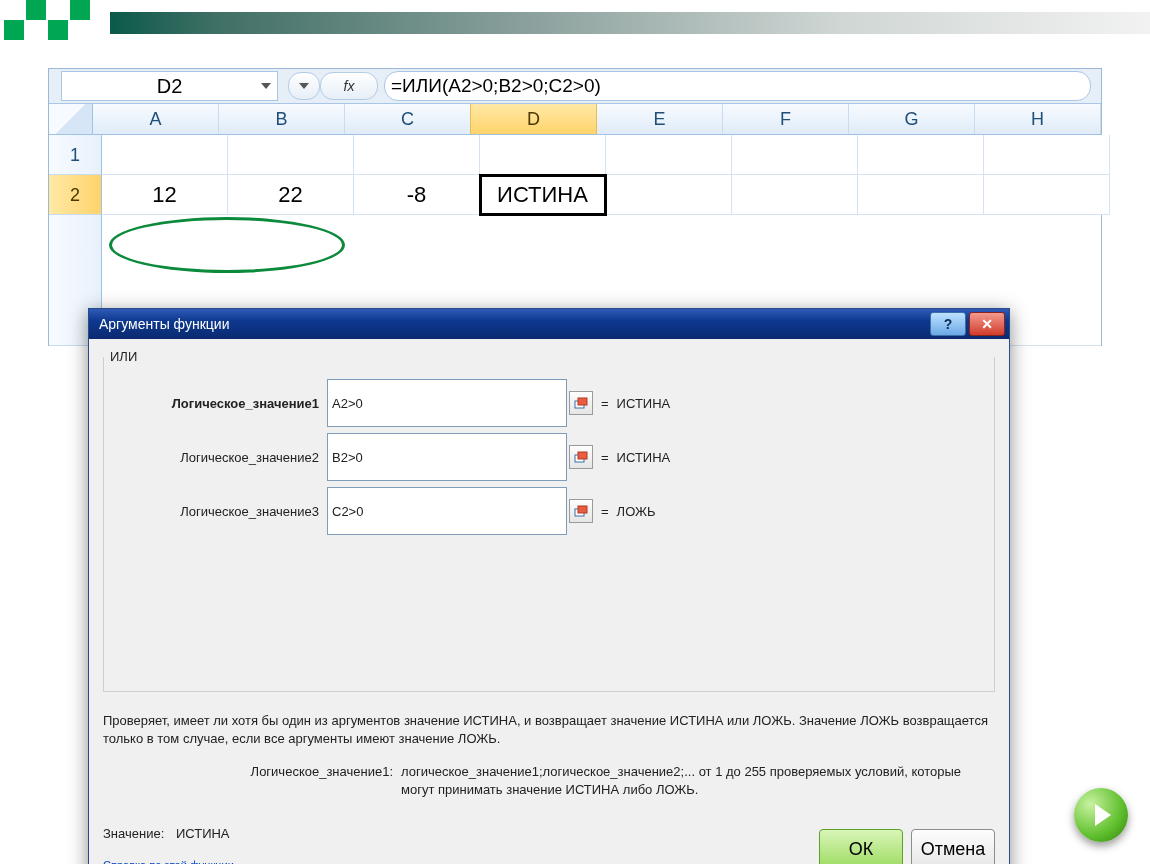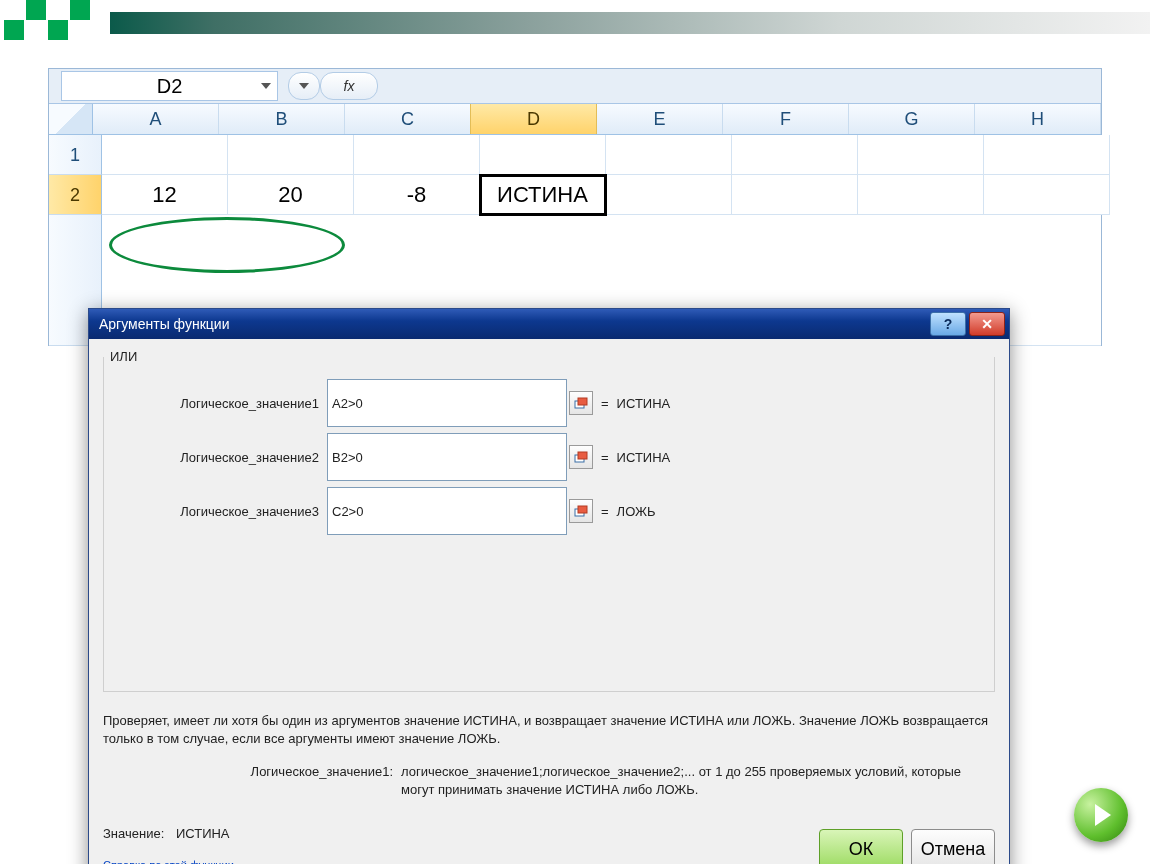--- a/index.html
+++ b/index.html
@@ -29,21 +29,21 @@
 .dlg-title{height:30px;background:linear-gradient(#2f5bb7,#0d388f 40%,#0a2a70);color:#fff;font-size:14px;line-height:30px;padding-left:10px;position:relative}
 .dlg-ctrls{position:absolute;right:4px;top:3px;display:flex;gap:3px}
 .dlg-help,.dlg-close{width:34px;height:22px;border-radius:3px;display:flex;align-items:center;justify-content:center;font-size:14px;font-weight:bold}
 .dlg-help{background:linear-gradient(#bfe1ff,#6aa9e6);border:1px solid #3c6fa8;color:#0a2a5a}
 .dlg-close{background:linear-gradient(#f39a8f,#d13c2a);border:1px solid #8c2318;color:#fff}
 .dlg-body{padding:8px 14px 14px;font-size:13px;color:#222}
 .group-box{border:1px solid #cfcfcf;border-top:none;padding:16px 10px 150px;position:relative;margin-top:10px}
 .group-label{position:absolute;top:-8px;left:2px;background:#f0f0f0;padding:0 4px;font-size:13px}
 .arg-row{display:flex;align-items:center;margin:6px 0}
 .arg-label{width:205px;text-align:right;padding-right:8px;font-size:13px}
-.arg-label.bold{font-weight:400}
+.arg-label.bold{font-weight:700}
 .arg-input{width:230px;height:22px;border:1px solid #7f9db9;background:#fff;padding:12px 4px;font-size:13px;display:flex;align-items:center}
 .ref-btn{width:22px;height:22px;border:1px solid #9a9a9a;background:linear-gradient(#fefefe,#e5e5e5);margin-left:2px;display:flex;align-items:center;justify-content:center}
 .ref-btn svg{width:14px;height:14px}
 .eq{margin:0 8px}
 .desc-block{margin-top:20px;font-size:13px;line-height:1.35}
 .result-final{margin:0 0 8px 420px}
 .arg-hint{display:flex;margin-top:16px}
 .arg-hint-label{width:290px;text-align:right;font-weight:400;padding-right:8px}
 .arg-hint-text{flex:1}
 .dlg-footer{display:flex;align-items:center;margin-top:28px}
@@ -75,20 +75,21 @@
         </div>
     </div>
     <div class="btn-group">
       <div class="round-btn small">
           <div class="tri-down"></div>
         </div>
       <div class="round-btn">
           <span>fx</span>
         </div>
     </div>
+    <div class="formula-input"><span>=ИЛИ(A2&gt;0;B2&gt;0;C2&gt;0)</span></div>
   </div>
 
   <div class="col-headers">
     <div class="rh-corner"></div>
     <div class="col-h">A</div>
     <div class="col-h">B</div>
     <div class="col-h">C</div>
     <div class="col-h sel">D</div>
     <div class="col-h">E</div>
     <div class="col-h">F</div>
@@ -104,21 +105,21 @@
       <div class="cell"></div>
       <div class="cell"></div>
       <div class="cell"></div>
       <div class="cell"></div>
       <div class="cell"></div>
       <div class="cell"></div>
     </div>
     <div class="row">
       <div class="row-h sel">2</div>
       <div class="cell">12</div>
-      <div class="cell">20</div>
+      <div class="cell">22</div>
       <div class="cell">-8</div>
       <div class="cell sel">ИСТИНА</div>
       <div class="cell"></div>
       <div class="cell"></div>
       <div class="cell"></div>
       <div class="cell"></div>
     </div>
     <div class="row" style="height:130px">
       <div class="row-h" style="height:130px"></div>
       <div class="cell" style="height:130px;flex:1;border-right:none"></div>

